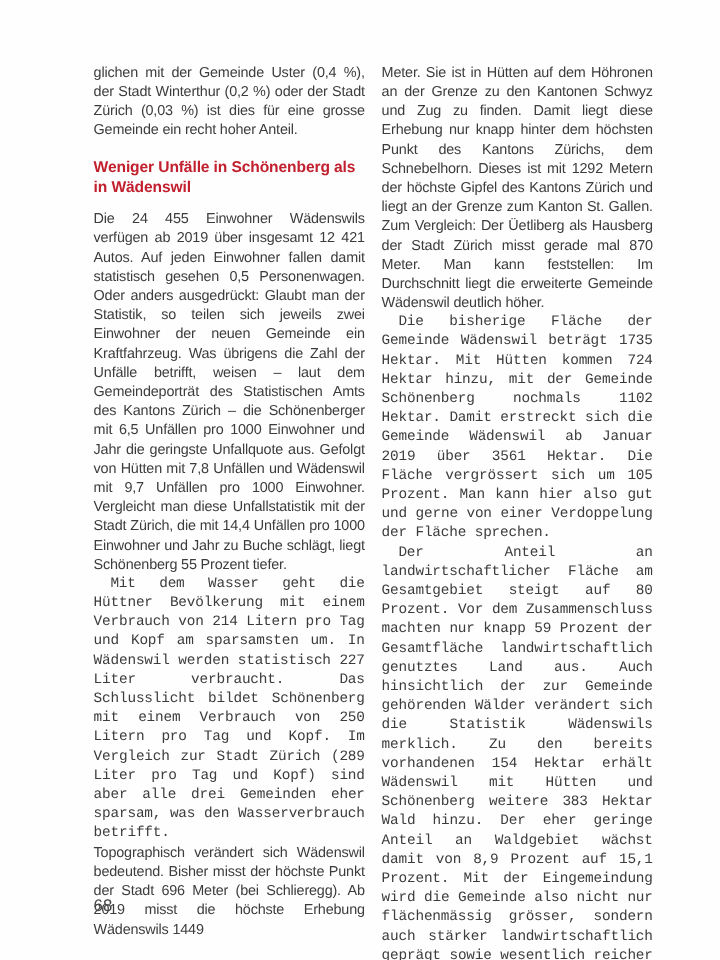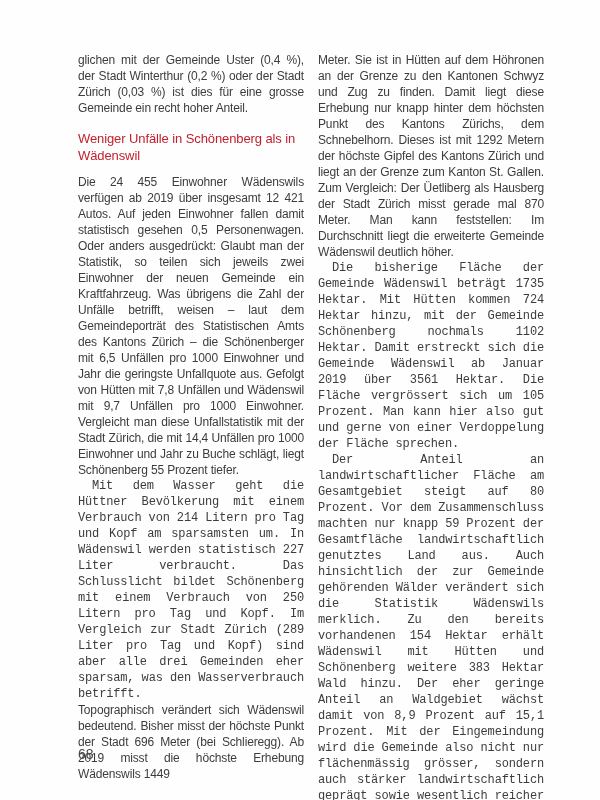--- a/index.html
+++ b/index.html
@@ -42,21 +42,21 @@
     -webkit-hyphens: auto;
     overflow-wrap: break-word;
   }
   .col p.indent {
     text-indent: 14px;
     font-family: Liberation Mono, monospace;
   }
   .col h2 {
     font-size: 13px;
     line-height: 16.5px;
-    font-weight: normal;
+    font-weight: bold;
     color: #c2202e;
     margin: 15px 0 10px 0;
     letter-spacing: -0.1px;
   }
   .pagenum {
     position: absolute;
     left: 78px;
     top: 746px;
     font-size: 14px;
     line-height: 16px;

